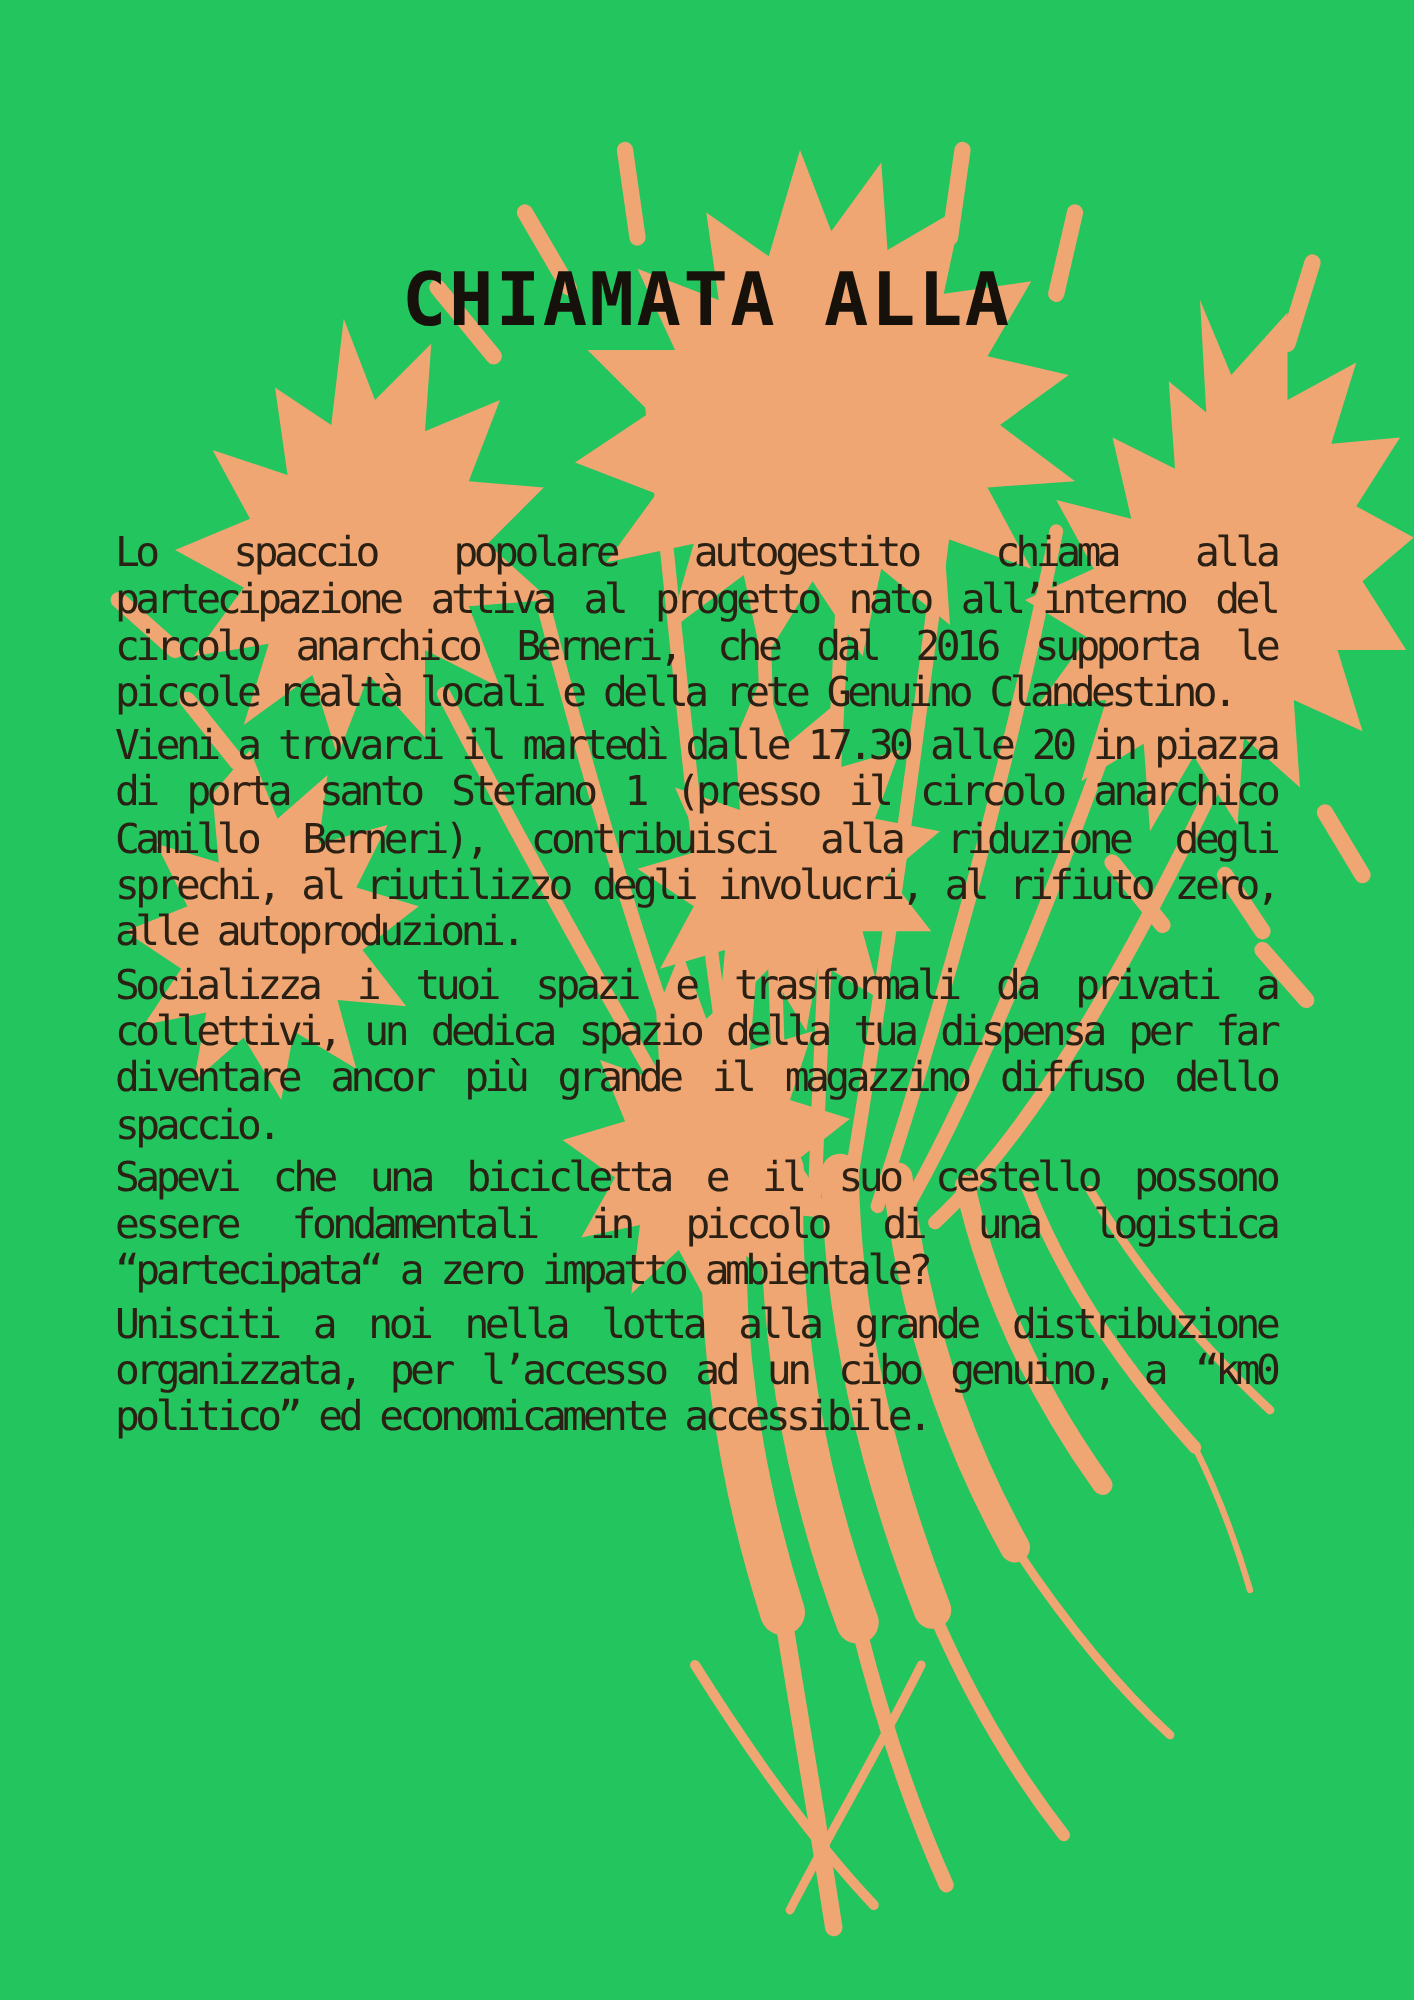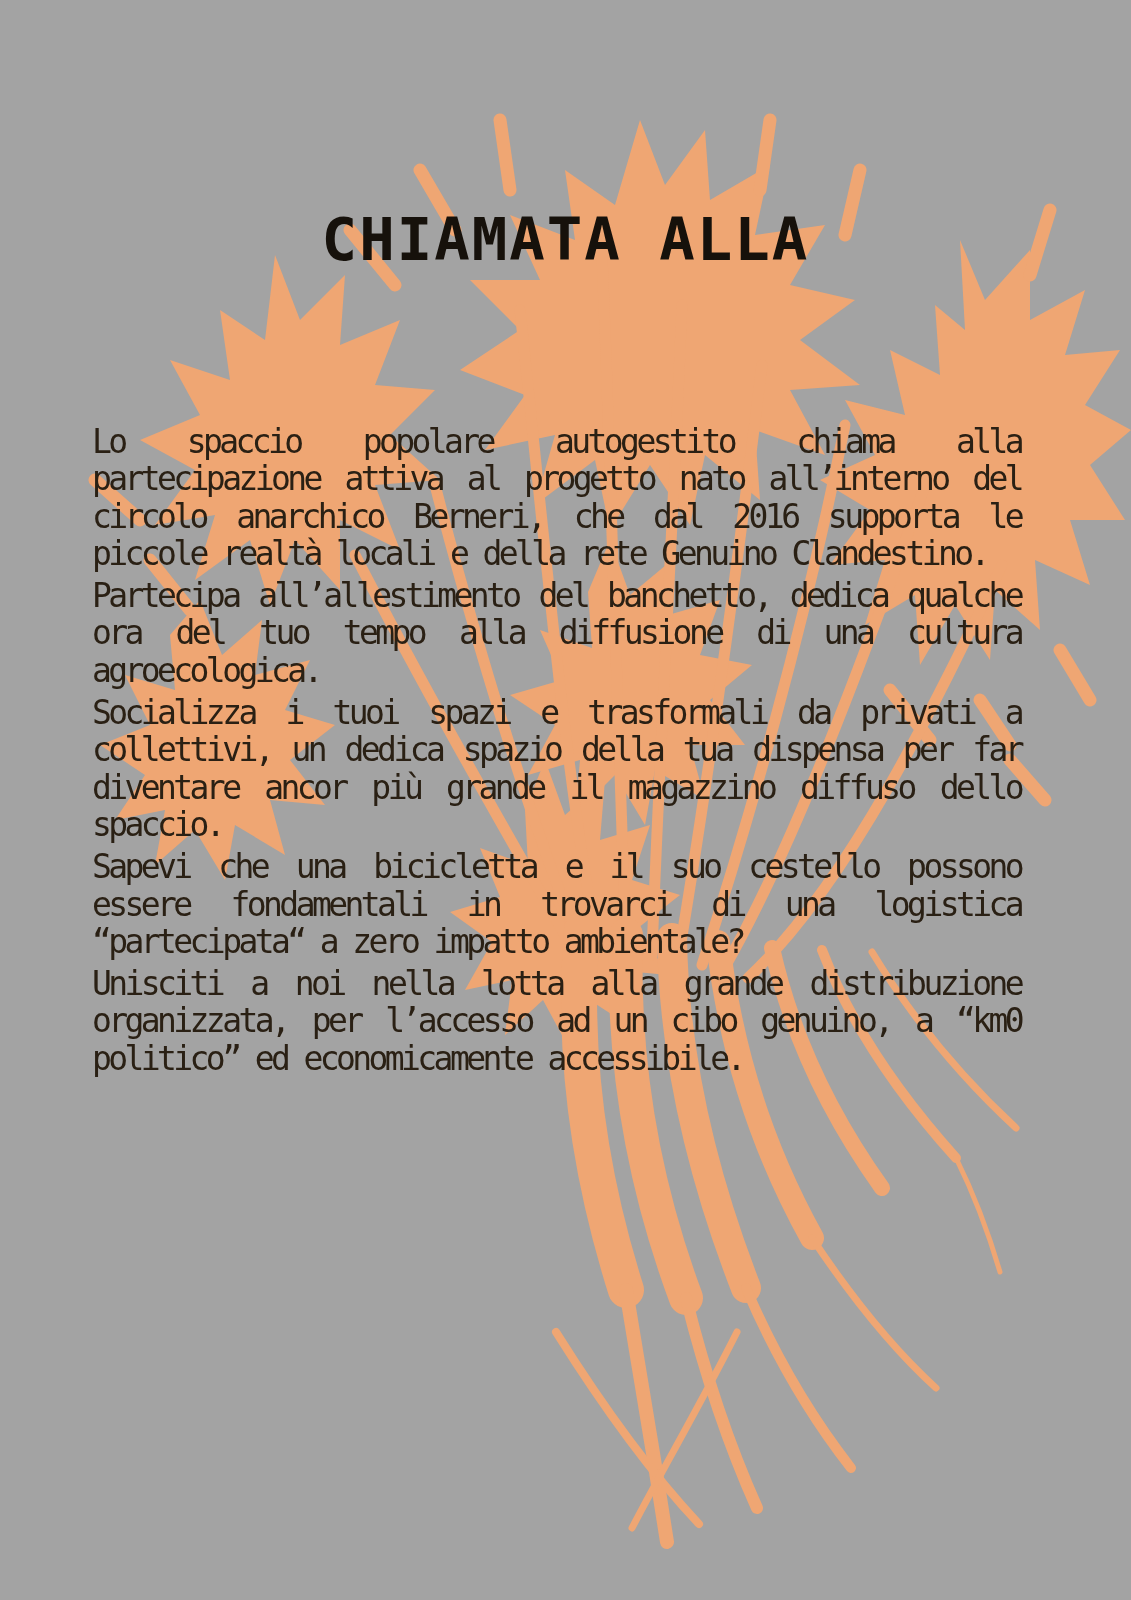--- a/index.html
+++ b/index.html
@@ -1,21 +1,21 @@
 <!DOCTYPE html>
 <html lang="it"><head>
 <meta charset="utf-8">
 <style>
   html, body { margin: 0; padding: 0; background: #888; }
   .poster {
     position: relative;
     width: 1131px;
     height: 1600px;
     margin: 0 auto;
-    background: #a3a3a3;
+    background: #22c55e;
     overflow: hidden;
     font-family: "DejaVu Sans Mono", "Liberation Mono", monospace;
   }
   .art {
     position: absolute;
     left: 0; top: 0;
     width: 1131px; height: 1600px;
     display: block;
   }
   .title-block {
@@ -92,19 +92,19 @@
       <path d="M 956,1158 C 976,1198 990,1238 1000,1272" stroke-width="5"></path>
     </g>
   </svg>
 
   <h1 class="title-block">
     <span class="title-line">CHIAMATA ALLA</span>
   </h1>
 
   <section class="body-block">
     <p>Lo spaccio popolare autogestito chiama alla partecipazione attiva al progetto nato all’interno del circolo anarchico Berneri, che dal 2016 supporta le piccole realtà locali e della rete Genuino Clandestino.</p>
-    <p>Partecipa all’allestimento del banchetto, dedica qualche ora del tuo tempo alla diffusione di una cultura agroecologica.</p>
+    <p>Vieni a trovarci il martedì dalle 17.30 alle 20 in piazza di porta santo Stefano 1 (presso il circolo anarchico Camillo Berneri), contribuisci alla riduzione degli sprechi, al riutilizzo degli involucri, al rifiuto zero, alle autoproduzioni.</p>
     <p>Socializza i tuoi spazi e trasformali da privati a collettivi, un dedica spazio della tua dispensa per far diventare ancor più grande il magazzino diffuso dello spaccio.</p>
-    <p>Sapevi che una bicicletta e il suo cestello possono essere fondamentali in trovarci di una logistica “partecipata“ a zero impatto ambientale?</p>
+    <p>Sapevi che una bicicletta e il suo cestello possono essere fondamentali in piccolo di una logistica “partecipata“ a zero impatto ambientale?</p>
     <p class="final-para">Unisciti a noi nella lotta alla grande distribuzione organizzata, per l’accesso ad un cibo genuino, a “km0 politico” ed economicamente accessibile.</p>
   </section>
 
 </div>
 
 </body></html>

